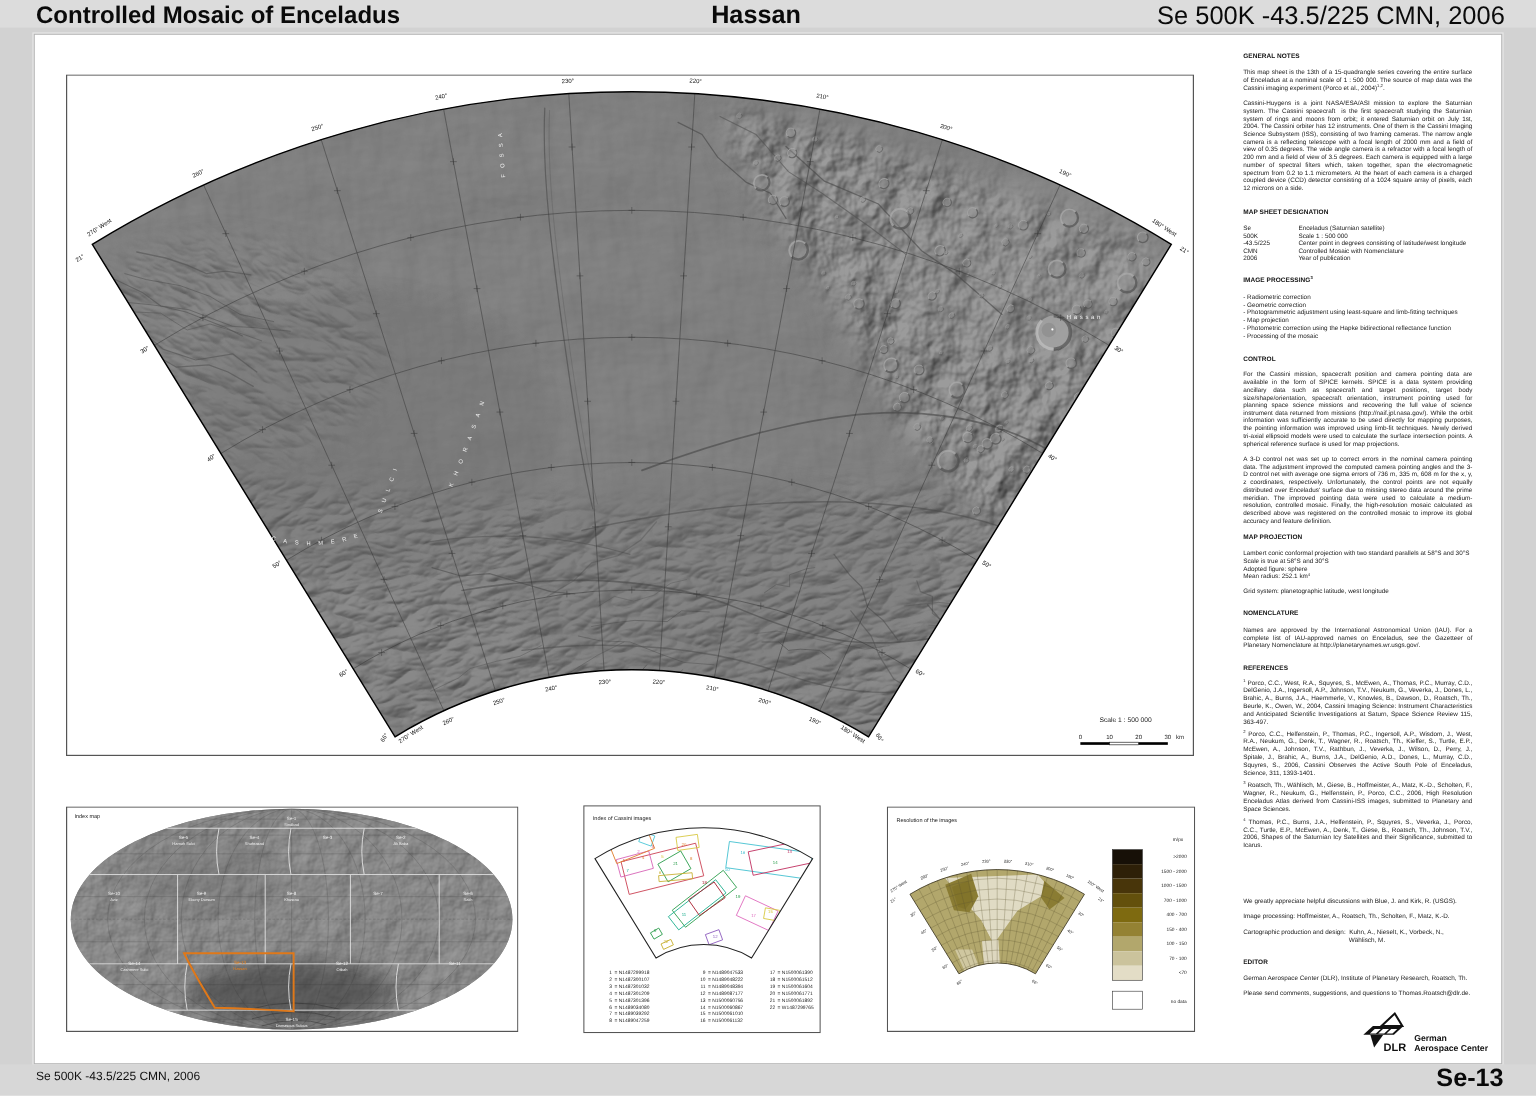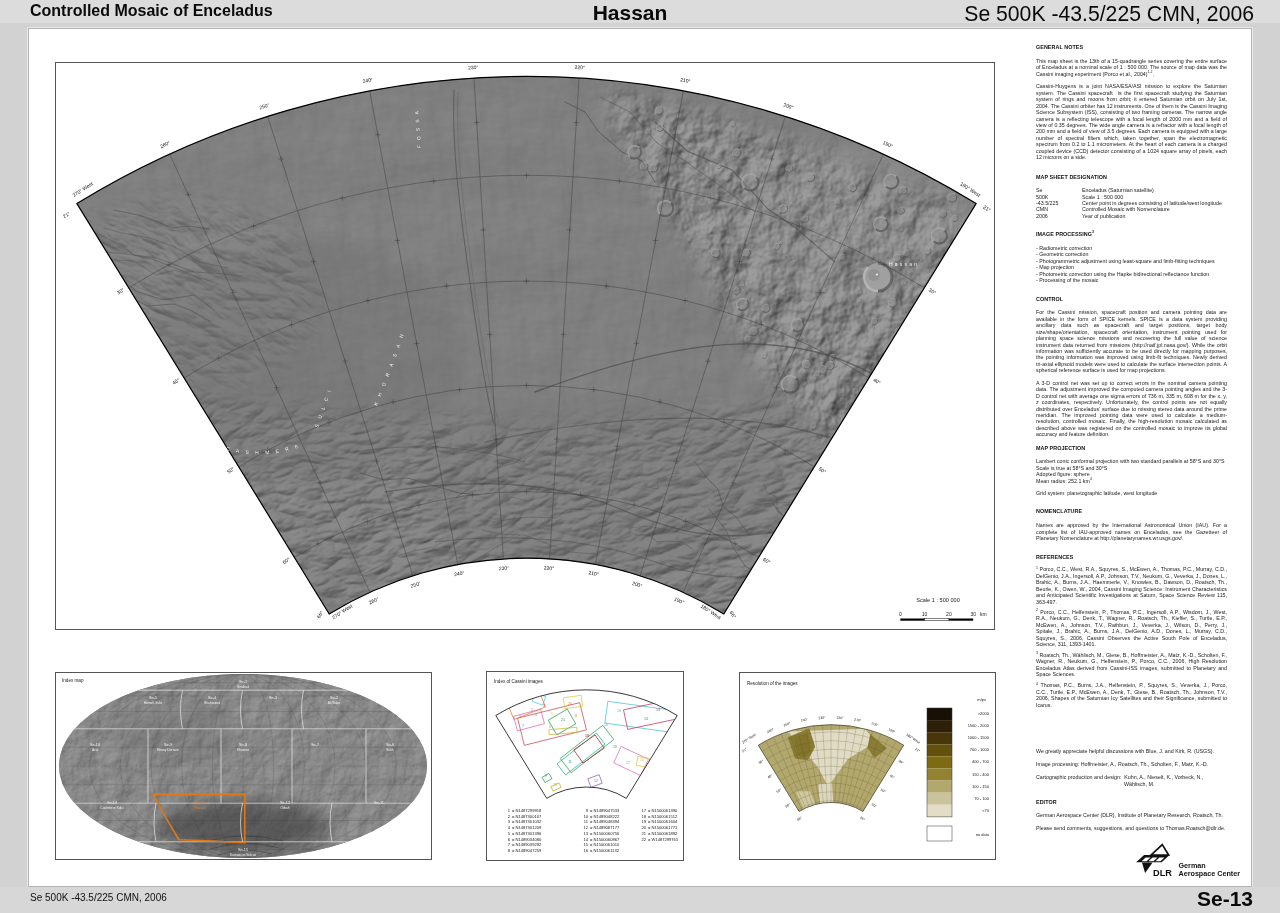--- a/index.html
+++ b/index.html
@@ -1,18 +1,18 @@
 <!DOCTYPE html>
 <html><head><meta charset="utf-8"><title>Se-13</title>
 <style>
 *{margin:0;padding:0;box-sizing:border-box}
 html,body{width:1280px;height:913px;overflow:hidden}
 body{background:#d2d2d2;font-family:"Liberation Sans",sans-serif;position:relative}
 #topbar{position:absolute;left:0;top:0;width:1280px;height:23px;background:#dcdcdc}
-#t1{position:absolute;left:30px;top:1.5px;font-size:16px;font-weight:bold;color:#0a0a0a}
+#t1{position:absolute;left:30px;top:1.5px;font-size:20px;font-weight:bold;color:#0a0a0a}
 #t2{position:absolute;left:560px;top:1px;width:140px;text-align:center;font-size:21px;font-weight:bold;color:#0a0a0a}
 #t3{position:absolute;right:26px;top:1.5px;font-size:21.2px;color:#0a0a0a}
 #sheet{position:absolute;left:28px;top:28px;width:1224px;height:859px;background:#fff;border:1px solid #b5b5b5;box-shadow:0 0 0 1px #e8e8e8}
 #botbar{position:absolute;left:0;top:887px;width:1280px;height:26px;background:#d7d7d7}
 #b1{position:absolute;left:30px;top:892px;font-size:10px;color:#111}
 #b2{position:absolute;right:27px;top:887px;font-size:21px;font-weight:bold;color:#0a0a0a}
 .rh{position:absolute;left:0;font-size:10.8px;font-weight:bold;color:#111;letter-spacing:0.1px}
 .rp{position:absolute;left:0;width:382px;font-size:10.6px;line-height:12.9px;color:#1a1a1a;text-align:justify}
 .rl{text-align:left}
 .rt{position:absolute;left:0;width:382px;font-size:10.6px;line-height:12.7px;color:#1a1a1a}

